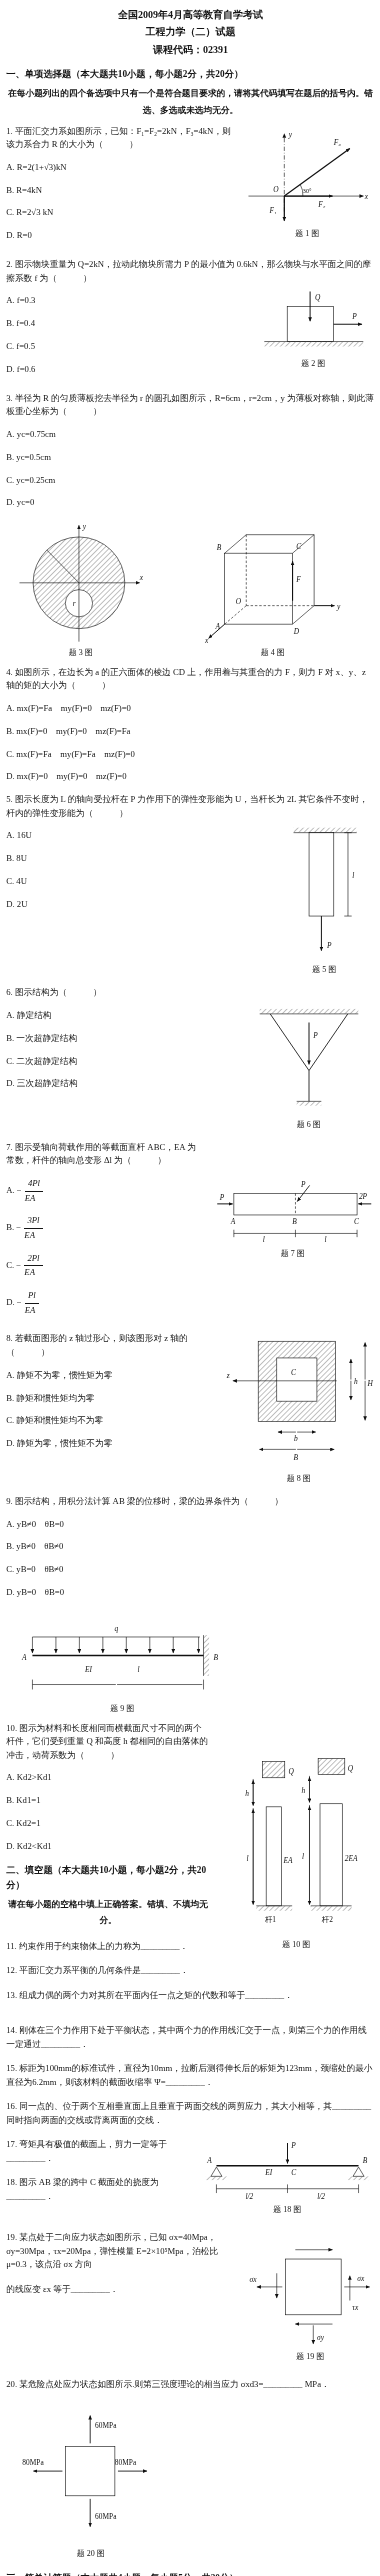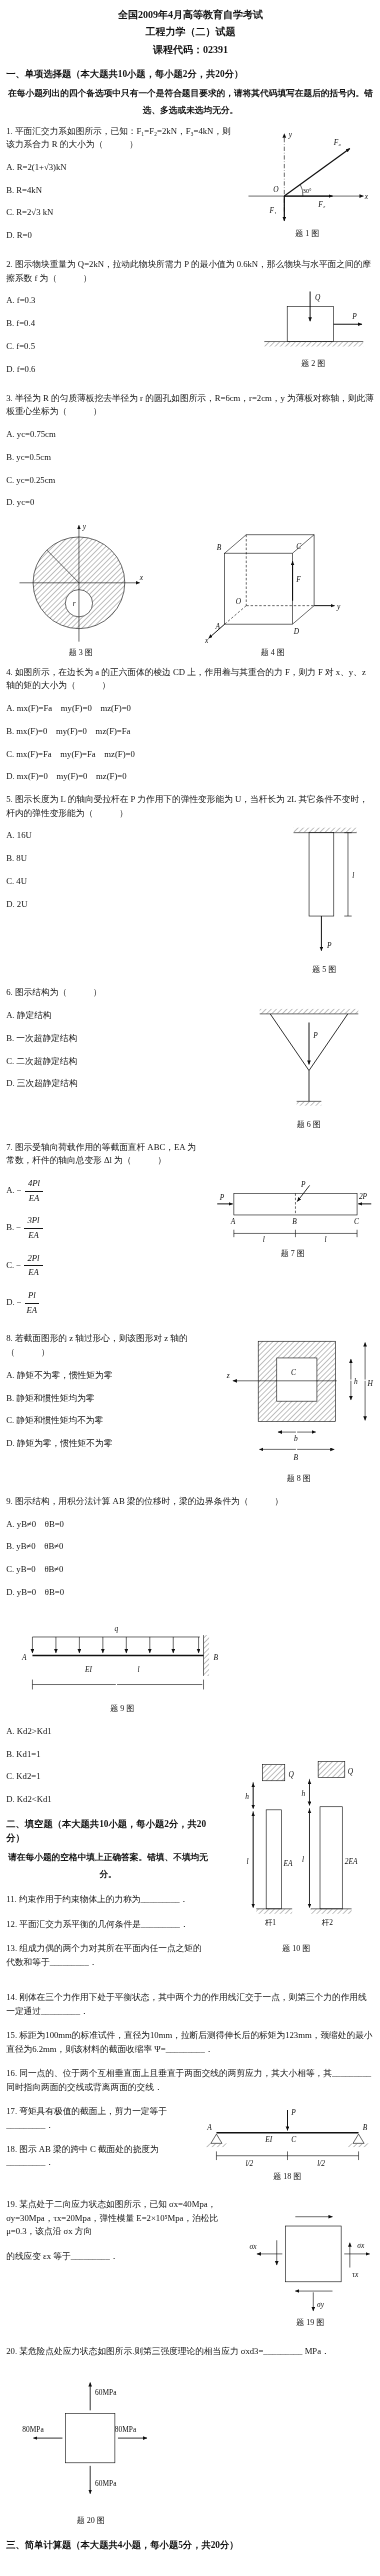--- a/index.html
+++ b/index.html
@@ -13,21 +13,21 @@
   .opt{margin:9.3px 0;}
   .fi{margin:11px 0;}
   .fig{display:inline-block;text-align:center;}
   .fr{float:right;margin:0 1.2px 3.7px 8.7px;}
   .ml{margin-left:11px;}
   .cap{font-weight:normal;font-size:8px;margin-top:1.2px;}
   .clr{clear:both;}
   svg{display:block;margin:0 auto;}
   svg text{font-size:12px;font-family:"Liberation Serif","DejaVu Serif",serif;fill:#111;}
   svg text.v{font-style:italic;}
-  .frac{display:inline-block;vertical-align:middle;text-align:center;margin-left:3.1px;font-style:italic;}
+  .frac{display:inline-block;vertical-align:middle;margin-left:3.1px;font-style:italic;}
   .frac .num{display:block;border-bottom:0.6px solid #151515;padding:0 3.1px;}
   .frac .den{display:block;}
 </style>
 </head>
 <body>
 
 <svg width="0" height="0" style="position:absolute" aria-hidden="true">
   <defs>
     <pattern id="hat" patternUnits="userSpaceOnUse" width="6" height="6" patternTransform="rotate(45)">
       <line x1="0" y1="0" x2="0" y2="6" stroke="#555" stroke-width="1.2"></line>
@@ -324,20 +324,21 @@
         <text x="133" y="86" class="v">h</text>
         <text x="44" y="195" class="v">l</text>
         <text x="134" y="192" class="v">l</text>
         <text x="104" y="198" class="v">EA</text>
         <text x="203" y="195" class="v">2EA</text>
         <text x="74" y="294">杆1</text>
         <text x="166" y="294">杆2</text>
       </svg>
       <div class="cap">题 10 图</div>
     </div>
+    <p class="qt">10. 图示为材料和长度相同而横截面尺寸不同的两个杆件，它们受到重量 Q 和高度 h 都相同的自由落体的冲击，动荷系数为（　　　）</p>
     <p class="opt">A. Kd2&gt;Kd1</p>
     <p class="opt">B. Kd1=1</p>
     <p class="opt">C. Kd2=1</p>
     <p class="opt">D. Kd2&lt;Kd1</p>
     <h2 class="sec">二、填空题（本大题共10小题，每小题2分，共20分）</h2>
     <p class="note">请在每小题的空格中填上正确答案。错填、不填均无分。</p>
     <p class="fi">11. 约束作用于约束物体上的力称为_________．</p>
     <p class="fi">12. 平面汇交力系平衡的几何条件是_________．</p>
     <p class="fi">13. 组成力偶的两个力对其所在平面内任一点之矩的代数和等于_________．</p>
     <div class="clr"></div>

